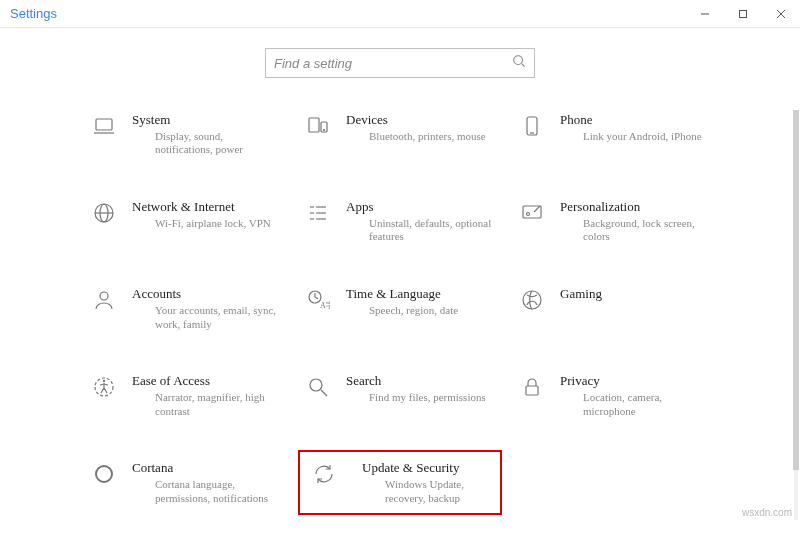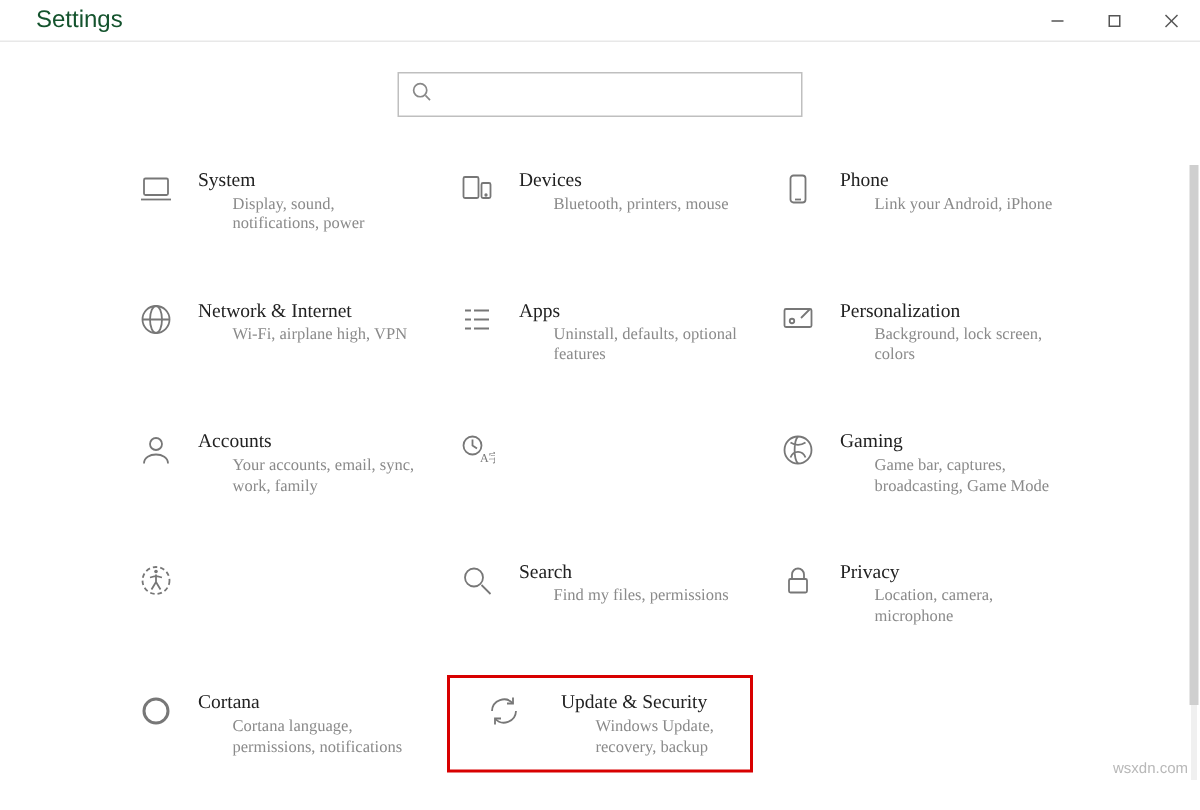--- a/index.html
+++ b/index.html
@@ -1,30 +1,30 @@
 <!DOCTYPE html>
 <html><head>
 <meta charset="utf-8">
 <style>
   * { box-sizing: border-box; margin: 0; padding: 0; }
   body { font-family: "Segoe UI", Arial, sans-serif; background: #fff; color: #222; width: 800px; height: 540px; overflow: hidden; position: relative; }
   .titlebar { display: flex; align-items: center; height: 28px; border-bottom: 1px solid #e8e8e8; }
-  .titlebar .title { font-size: 16px; padding-left: 24px; color: #14532d; }
+  .titlebar .title { font-size: 13px; padding-left: 10px; color: #3b82f6; }
   .titlebar .spacer { flex: 1; }
   .titlebar .winbtn { width: 38px; height: 28px; display: flex; align-items: center; justify-content: center; font-size: 12px; color: #555; }
   .titlebar .winbtn svg { width: 10px; height: 10px; stroke: #555; stroke-width: 1; fill: none; }
   .searchwrap { display: flex; justify-content: center; margin-top: 20px; margin-bottom: 30px; }
   .searchbox { width: 270px; height: 30px; border: 1px solid #bfbfbf; display: flex; align-items: center; padding: 0 8px; }
   .searchbox input { flex: 1; border: none; outline: none; font-size: 13px; color: #666; background: transparent; font-style: italic; }
   .searchbox input::placeholder { color: #888; font-style: italic; }
   .searchbox .sicon { color: #888; }
   .content { position: relative; padding: 0 88px 0 88px; }
   .grid { display: grid; grid-template-columns: repeat(3, 1fr); column-gap: 18px; row-gap: 34px; font-family: Liberation Serif, serif; }
   .tile { display: flex; align-items: flex-start; gap: 14px; padding: 4px 2px; cursor: default; }
-  .tile.highlight { border: 2px solid #d80000; padding: 8px 22px; margin: -6px -4px; gap: 24px; }
+  .tile.highlight { border: 2px solid #d80000; padding: 8px 10px; margin: -6px -4px; gap: 24px; }
   .ticon { width: 28px; height: 28px; flex: 0 0 28px; display: flex; align-items: center; justify-content: center; color: #666; }
   .ticon svg { width: 24px; height: 24px; stroke: #777; stroke-width: 1.2; fill: none; }
   .ttext { display: flex; flex-direction: column; }
   .ttitle { font-size: 13px; color: #222; line-height: 1.2; margin-bottom: 2px; }
   .tdesc { font-size: 11px; color: #8a8a8a; line-height: 1.25; max-width: 150px; margin-left: 23px; }
   .scrollbar { position: absolute; right: 2px; top: 110px; width: 4px; height: 410px; background: #f0f0f0; }
   .scrollthumb { position: absolute; right: 1px; top: 110px; width: 6px; height: 360px; background: #cfcfcf; border-radius: 0; }
   .watermark { position: absolute; right: 8px; bottom: 22px; font-size: 10px; color: #b8b8b8; }
 </style>
 </head>
@@ -46,20 +46,21 @@
   <div class="winbtn">
       <svg viewBox="0 0 10 10">
         <line x1="1" y1="1" x2="9" y2="9"></line>
         <line x1="9" y1="1" x2="1" y2="9"></line>
       </svg>
     </div>
 </div>
 
 <div class="searchwrap">
   <div class="searchbox">
+    <input type="text" placeholder="Find a setting" style="">
     <span class="sicon">
       <svg width="14" height="14" viewBox="0 0 16 16" fill="none" stroke="#888" stroke-width="1.3">
           <circle cx="7" cy="7" r="5"></circle>
           <line x1="11" y1="11" x2="14.5" y2="14.5"></line>
         </svg>
     </span>
   </div>
 </div>
 
 <div class="content">
@@ -108,21 +109,21 @@
     <div class="tile">
       <div class="ticon">
           <svg viewBox="0 0 24 24">
             <circle cx="12" cy="12" r="9"></circle>
             <ellipse cx="12" cy="12" rx="4" ry="9"></ellipse>
             <line x1="3" y1="12" x2="21" y2="12"></line>
           </svg>
         </div>
       <div class="ttext">
           <div class="ttitle">Network &amp; Internet</div>
-          <div class="tdesc">Wi-Fi, airplane high, VPN</div>
+          <div class="tdesc">Wi-Fi, airplane lock, VPN</div>
         </div>
     </div>
 
     <div class="tile">
       <div class="ticon">
           <svg viewBox="0 0 24 24">
             <line x1="4" y1="6" x2="8" y2="6"></line>
             <line x1="10" y1="6" x2="20" y2="6"></line>
             <line x1="4" y1="12" x2="8" y2="12"></line>
             <line x1="10" y1="12" x2="20" y2="12"></line>
@@ -164,42 +165,49 @@
     </div>
 
     <div class="tile">
       <div class="ticon">
           <svg viewBox="0 0 24 24">
             <circle cx="9" cy="9" r="6"></circle>
             <path d="M9 5v4l3 2"></path>
             <text x="14" y="20" font-size="8" fill="#777" stroke="none">A字</text>
           </svg>
         </div>
+      <div class="ttext">
+          <div class="ttitle">Time &amp; Language</div>
+          <div class="tdesc">Speech, region, date</div>
+        </div>
     </div>
 
     <div class="tile">
       <div class="ticon">
           <svg viewBox="0 0 24 24">
             <circle cx="12" cy="12" r="9"></circle>
             <path d="M7 7c3 2 7 2 10 0M7 17c2-5 8-5 10 0M12 3c-3 3-3 15 0 18"></path>
           </svg>
         </div>
       <div class="ttext">
           <div class="ttitle">Gaming</div>
-          <div class="tdesc">Game bar, captures, broadcasting, Game Mode</div>
         </div>
     </div>
 
     <div class="tile">
       <div class="ticon">
           <svg viewBox="0 0 24 24">
             <circle cx="12" cy="12" r="9" stroke-dasharray="3 2"></circle>
             <path d="M12 8v5M9 18l3-5 3 5M8 10l4-1 4 1"></path>
             <circle cx="12" cy="6" r="1.2" fill="#777" stroke="none"></circle>
           </svg>
+        </div>
+      <div class="ttext">
+          <div class="ttitle">Ease of Access</div>
+          <div class="tdesc">Narrator, magnifier, high contrast</div>
         </div>
     </div>
 
     <div class="tile">
       <div class="ticon">
           <svg viewBox="0 0 24 24">
             <circle cx="10" cy="10" r="6"></circle>
             <line x1="15" y1="15" x2="21" y2="21"></line>
           </svg>
         </div>

